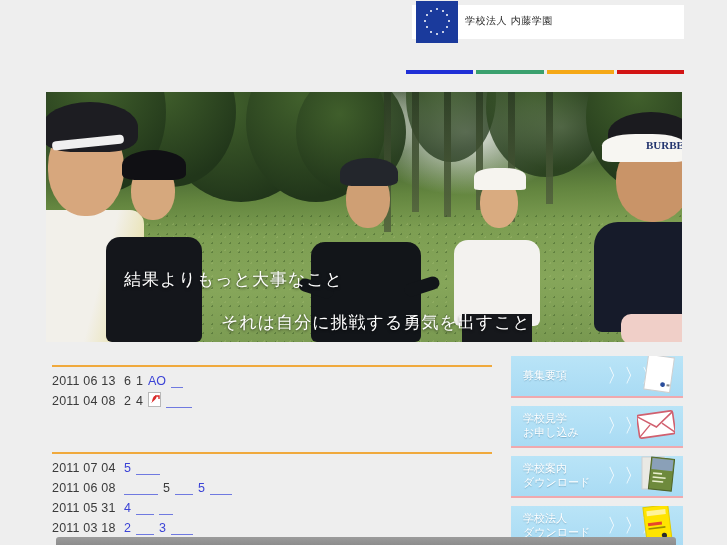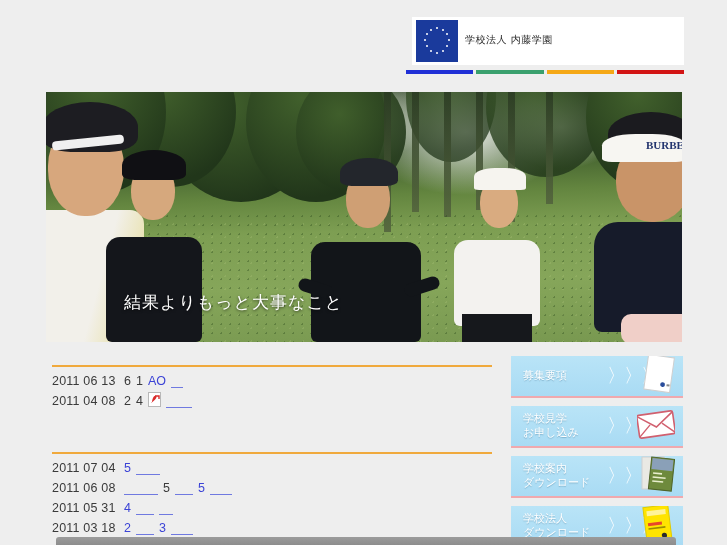--- a/index.html
+++ b/index.html
@@ -26,22 +26,22 @@
     position: absolute;
     left: 46px; top: 4px;
     width: 84px; height: 80px;
     background: #ffffff;
     display: flex; align-items: center; justify-content: center;
   }
   #crest-svg { display:block; }
 
   #brand-lockup {
     position: absolute;
-    left: 412px; top: 17px;
-    width: 272px; height: 48px;
+    left: 412px; top: 5px;
+    width: 272px; height: 34px;
     background: #ffffff;
     display: flex;
     align-items: center;
     padding-left: 4px;
     box-sizing: border-box;
     text-align: center;
   }
   #eu-mark {
     width: 42px; height: 42px;
     background: #1a3a9c;
@@ -314,20 +314,21 @@
       <div class="torso" style="left:548px;top:130px;width:120px;height:110px;background:#161b2a;border-radius:24px 18px 8px 8px;"></div>
       <div style="position:absolute;left:575px;top:222px;width:105px;height:30px;background:#f0cfc8;border-radius:10px;"></div>
       <div class="head" style="left:570px;top:48px;width:74px;height:82px;background:#c99468;"></div>
       <div style="position:absolute;left:562px;top:20px;width:86px;height:44px;background:#1b1b1f;border-radius:50% 50% 20% 20%;"></div>
       <div class="cap" style="left:556px;top:42px;width:84px;height:28px;background:#f7f6f2;border-radius:40% 40% 12% 12%;"></div>
       <div style="position:absolute;left:600px;top:47px;font:700 11px 'Liberation Serif',serif;color:#23356e;">BURBERRY</div>
     </div>
 
     <div id="hero-caption">
       <div id="hero-line1">結果よりもっと大事なこと</div>
+      <div id="hero-line2">それは自分に挑戦する勇気を出すこと</div>
     </div>
   </div>
 </div>
 
 <div class="news-block" id="news-block-1">
   <div class="news-rule"></div>
   <div id="news-rows-1">
       <div class="news-row">
         <span class="news-date">2011 06 13</span>
         <span class="news-body">

